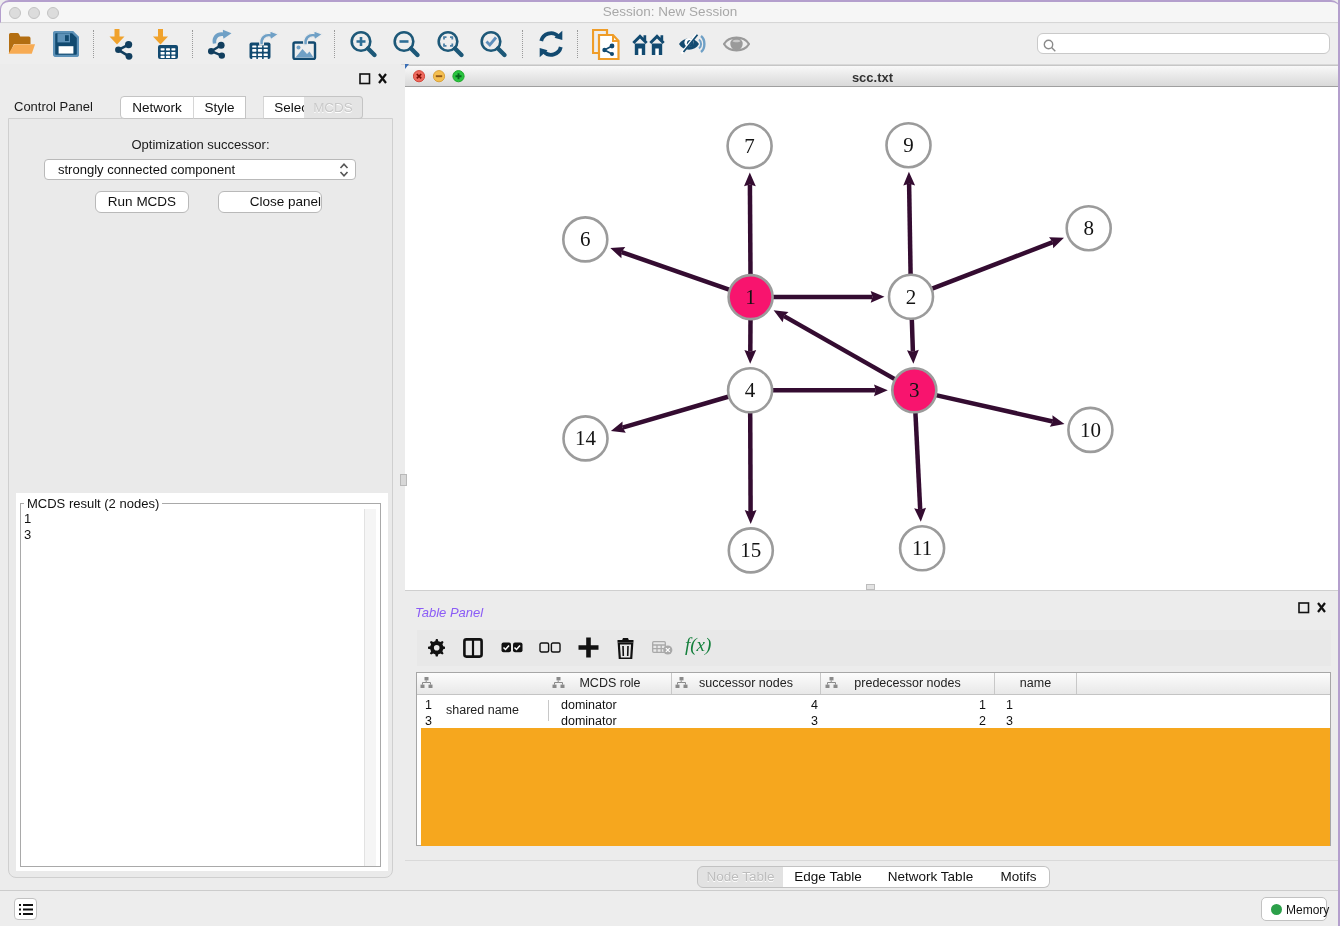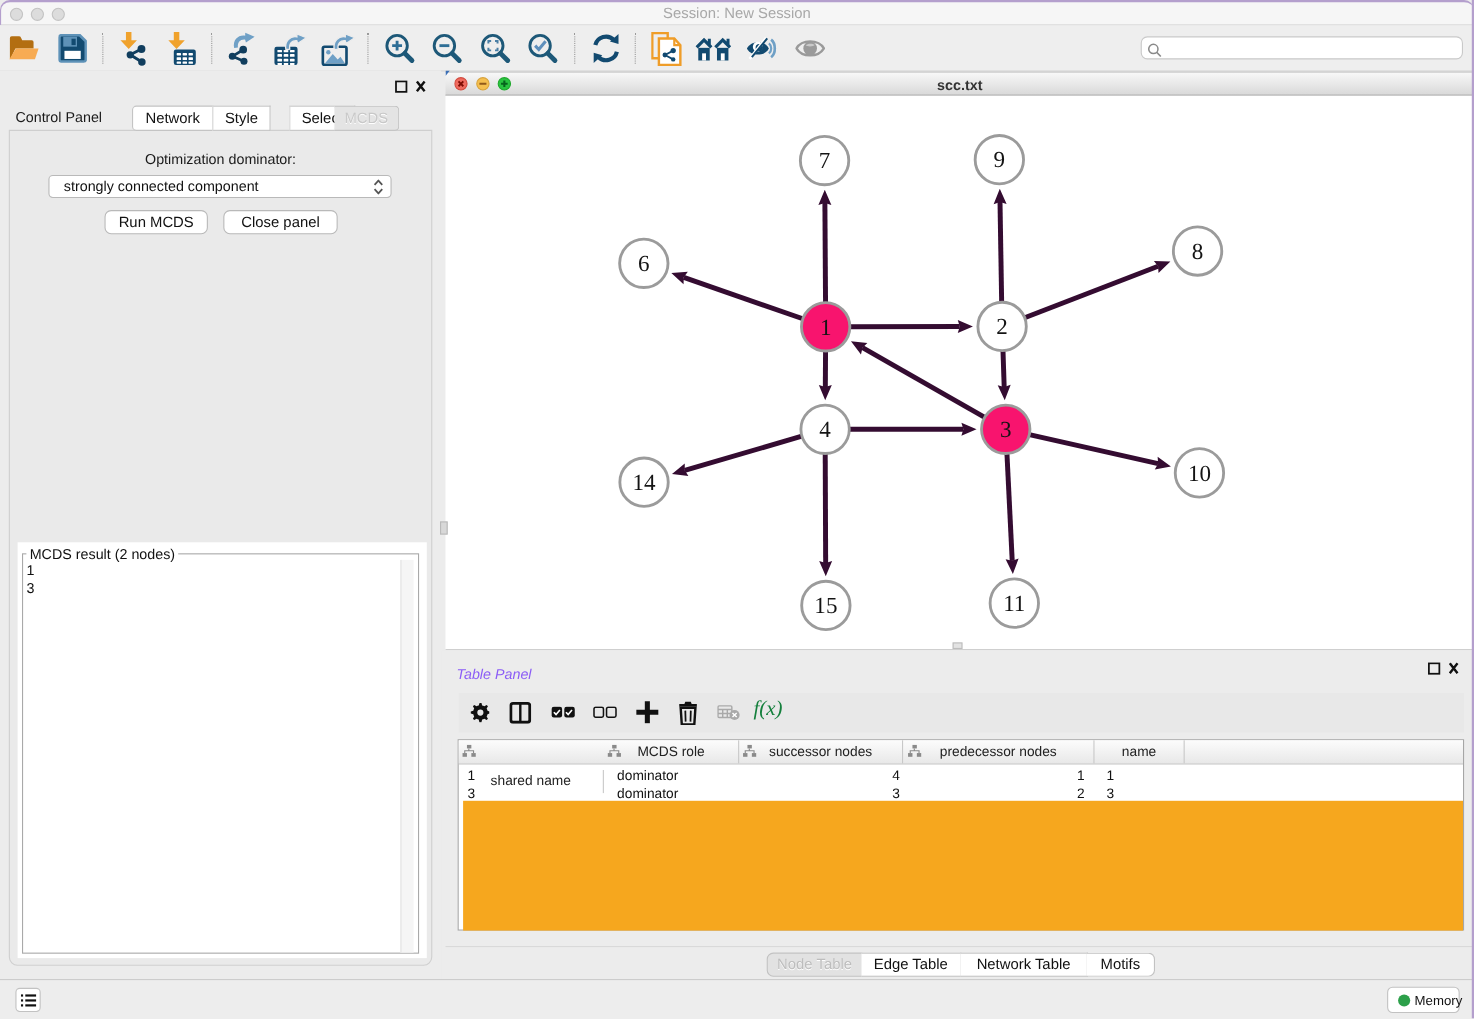--- a/index.html
+++ b/index.html
@@ -250,29 +250,29 @@
   <div class="abs" id="cpanel-head">Control Panel</div>
   <svg class="abs" style="left:359px;top:73px" width="30" height="12" viewBox="0 0 30 12">
     <rect x="1" y="1" width="9.5" height="9.5" fill="none" stroke="#111" stroke-width="1.6"></rect>
     <path d="M20 1 L27 10 M27 1 L20 10" stroke="#111" stroke-width="2.2"></path>
   </svg>
   <div class="abs" id="cp-box"></div>
   <div class="tabseg" style="left:79px;width:74px;border-radius:4px 0 0 4px;">Network</div>
   <div class="tabseg" style="left:152px;width:53px;border-left:1px solid #d6d6d6;">Style</div>
   <div class="tabseg" style="left:222px;width:60px;border-left:1px solid #d6d6d6;text-align:center;">Select</div>
   <div class="tabseg" style="left:263px;width:59px;border-left:none;background:#e4e4e4;color:#c8c8c8;border-radius:0 4px 4px 0;text-shadow:0 1px 0 #fff;">MCDS</div>
-  <div class="abs" id="opt-label">Optimization dominator:</div>
+  <div class="abs" id="opt-label">Optimization successor:</div>
   <div class="abs" id="opt-select">strongly connected component
     <svg style="position:absolute;right:6px;top:3px" width="10" height="14" viewBox="0 0 10 14">
       <path d="M1.5 5 L5 1.2 L8.5 5" fill="none" stroke="#555" stroke-width="1.6"></path>
       <path d="M1.5 9 L5 12.8 L8.5 9" fill="none" stroke="#555" stroke-width="1.6"></path>
     </svg>
   </div>
   <div class="btn" style="left:95px;width:94px;">Run MCDS</div>
-  <div class="btn" style="left:203px;width:104px;">Close panel</div>
+  <div class="btn" style="left:218px;width:104px;text-align:right;">Close panel</div>
   <div class="abs" id="resultpanel"></div>
   <div class="abs" id="resultgroup"></div>
   <div class="abs" id="resultlegend">MCDS result (2 nodes)</div>
   <div class="abs" id="resulttext">1<br>3</div>
   <div class="abs" id="vscroll"></div>
 
   <div class="abs" id="netwin-title">
     <div class="t">scc.txt</div>
   </div>
   <svg class="abs" style="left:413px;top:70px" width="52" height="13" viewBox="0 0 52 13">

